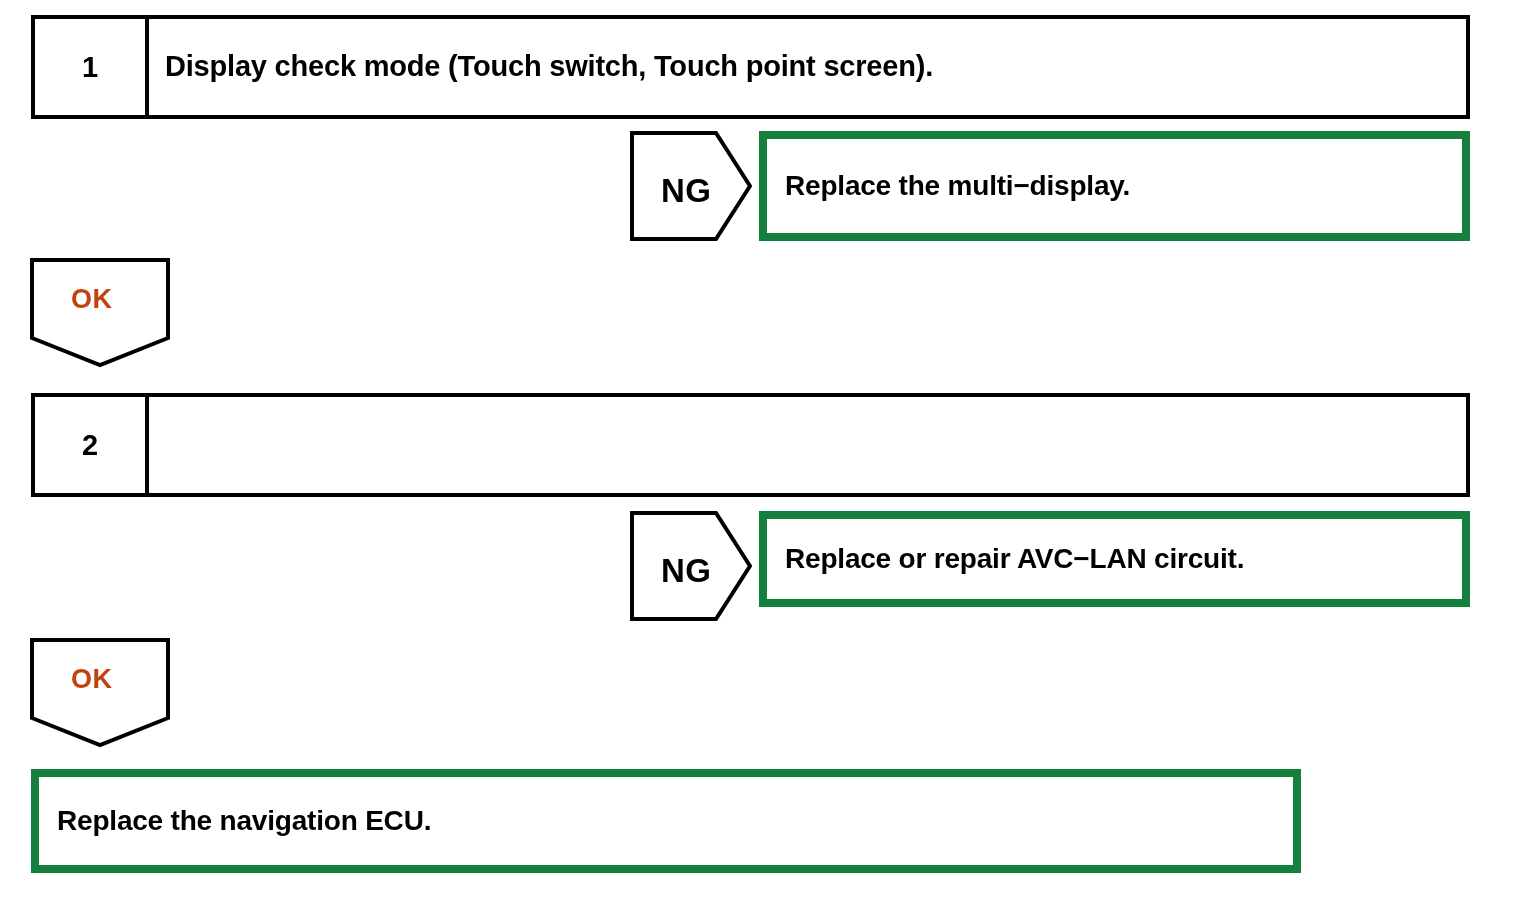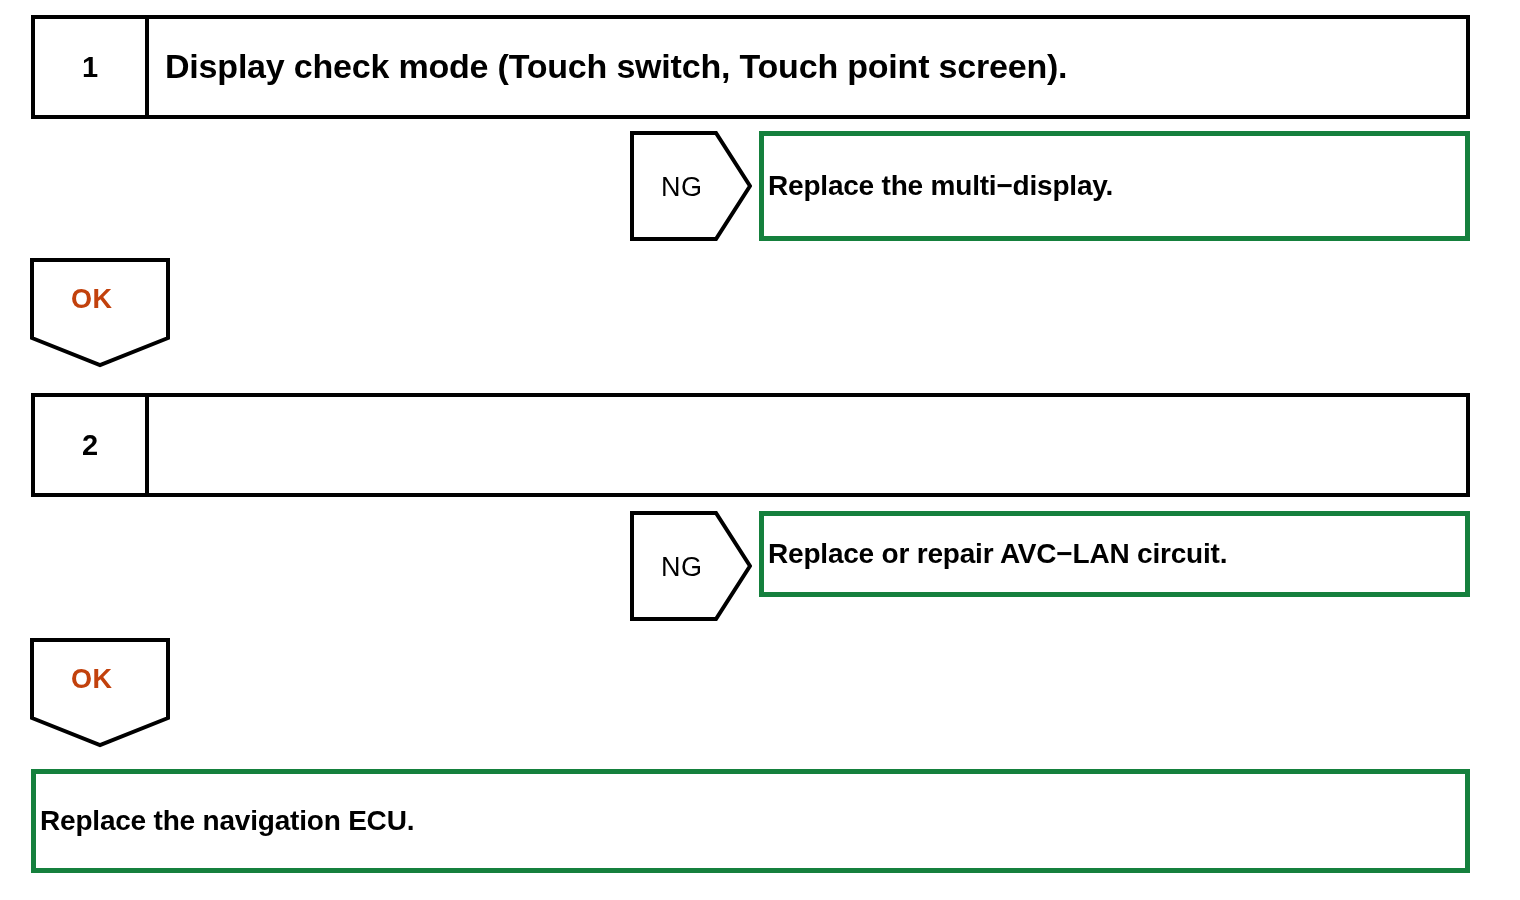--- a/index.html
+++ b/index.html
@@ -44,50 +44,50 @@
     color: #000000;
     letter-spacing: 0px;
   }
   .step-text-cell {
     flex: 1 1 auto;
     display: flex;
     align-items: center;
     padding-left: 16px;
   }
   .step-text {
-    font-size: 34px;
+    font-size: 29px;
     font-weight: bold;
     color: #000000;
     line-height: 1.1;
     letter-spacing: -0.2px;
   }
 
   
   .result-box {
-    border: 5px solid #15803d;
+    border: 8px solid #15803d;
     background: #ffffff;
     display: flex;
     align-items: center;
-    padding-left: 4px;
+    padding-left: 18px;
   }
   .result-text {
     font-size: 28px;
     font-weight: bold;
     color: #000000;
     line-height: 1.1;
     letter-spacing: -0.2px;
   }
 
   
   .ng-chevron { position: absolute; }
   .ng-chevron svg { display: block; }
   .ng-label {
     position: absolute;
-    font-size: 27px;
-    font-weight: normal;
+    font-size: 33px;
+    font-weight: bold;
     color: #000000;
     letter-spacing: 0.5px;
   }
 
   
   .ok-pent { position: absolute; }
   .ok-pent svg { display: block; }
   .ok-label {
     position: absolute;
     font-size: 27px;
@@ -134,28 +134,28 @@
     </div>
   </div>
 
   <div class="ng-chevron" style="left:630px; top:511px; width:122px; height:110px;">
     <svg width="122" height="110" viewBox="0 0 122 110">
       <polygon points="2,2 86,2 120,55 86,108 2,108" fill="#ffffff" stroke="#000000" stroke-width="4" stroke-linejoin="miter"></polygon>
     </svg>
   </div>
   <span class="ng-label" style="left:661px; top:552px;">NG</span>
 
-  <div class="abs result-box" style="left:759px; top:511px; width:711px; height:86px;">
+  <div class="abs result-box" style="left:759px; top:511px; width:711px; height:96px;">
     <span class="result-text">Replace or repair AVC−LAN circuit.</span>
   </div>
 
   <div class="ok-pent" style="left:30px; top:638px; width:140px; height:110px;">
     <svg width="140" height="110" viewBox="0 0 140 110">
       <polygon points="2,2 138,2 138,80 70,107 2,80" fill="#ffffff" stroke="#000000" stroke-width="4" stroke-linejoin="miter"></polygon>
     </svg>
   </div>
   <span class="ok-label" style="left:71px; top:664px;">OK</span>
 
-  <div class="abs result-box" style="left:31px; top:769px; width:1439px; height:104px;">
+  <div class="abs result-box" style="left:31px; top:769px; width:1270px; height:104px;">
     <span class="result-text">Replace the navigation ECU.</span>
   </div>
 
 </div>
 
 </body></html>

